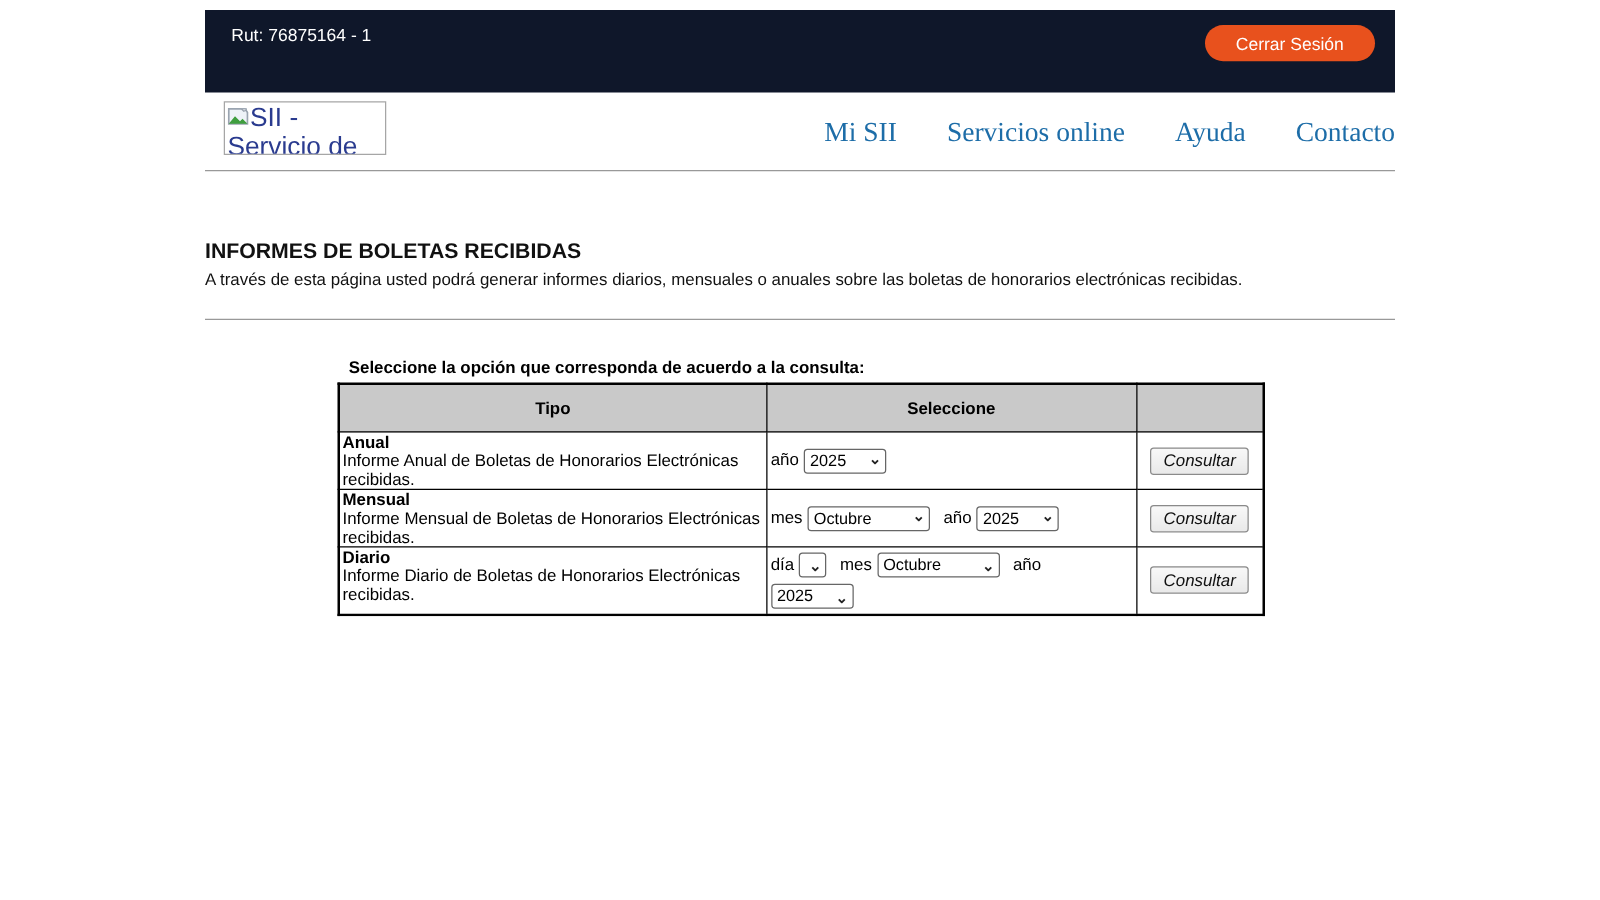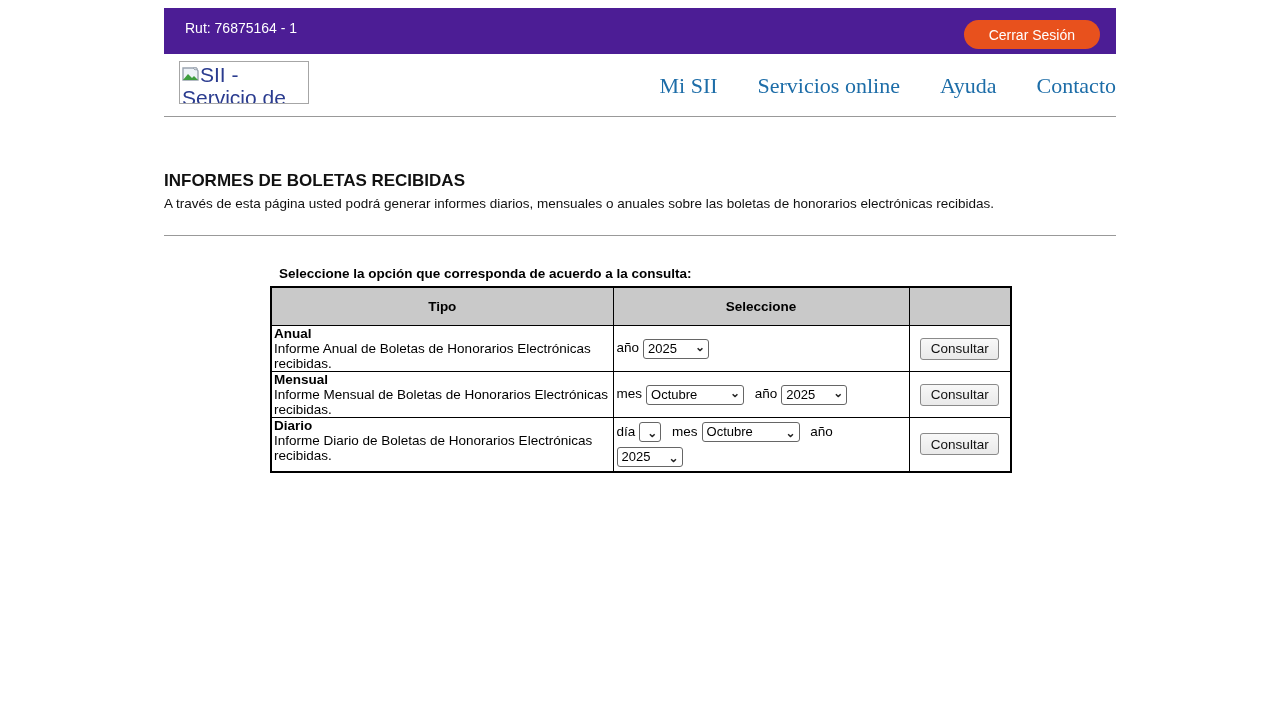--- a/index.html
+++ b/index.html
@@ -1,21 +1,21 @@
 <!DOCTYPE html>
 <html><head>
 <meta charset="utf-8">
 <style>
   * { box-sizing: border-box; }
   html, body { margin: 0; padding: 0; background: #ffffff;
     font-family: "Liberation Sans", sans-serif; color: #000; }
   .container { width: 952px; margin: 0 auto; padding-top: 8px; }
 
   
-  .topbar { position: relative; height: 46px; background: #4c1d95; }
+  .topbar { position: relative; height: 66px; background: #0f172a; }
   .rut { position: absolute; left: 21px; top: 12px; color: #ffffff; font-size: 14px; }
   .logout-btn { position: absolute; right: 16px; top: 12px; height: 29px;
     padding: 0 25px; border: none; border-radius: 15px; background: #e8511d;
     color: #ffffff; font-size: 14px; font-family: "Liberation Sans", sans-serif; cursor: pointer; }
 
   
   .brandrow { height: 62px; display: flex; justify-content: space-between; align-items: flex-start; }
   .logo-box { margin-top: 7px; width: 130px; height: 43px; border: 1px solid #a6a6a6;
     overflow: hidden; padding: 1px 2px; font-size: 21px; line-height: 23px;
     color: #2a3b8f; cursor: pointer; margin-left: 15px; }
@@ -54,21 +54,21 @@
     padding: 0 16px 1px 4px; color: #000; cursor: pointer; }
   .sel-year  { width: 66px; }
   .sel-month { width: 98px; }
   .sel-day   { width: 18px; }
   .chev { position: absolute; right: 4px; top: 1px; font-size: 12px; font-weight: bold;
     color: #222; pointer-events: none; }
   .sel-line { display: block; line-height: 24px; }
 
   .btn-consultar { background: linear-gradient(#f8f8f8, #e9e9e9);
     border: 1px solid #8a8a8a; border-radius: 3px; height: 22px; width: 79px;
-    font-size: 13.5px; font-family: "Liberation Sans", sans-serif; color: #111; cursor: pointer; }
+    font-size: 13.5px; font-family: "Liberation Sans", sans-serif; color: #111; cursor: pointer; font-style: italic; }
 </style>
 </head>
 <body>
 
 <div class="container">
 
   <div class="topbar">
     <span class="rut">Rut: 76875164 - 1</span>
     <button class="logout-btn">Cerrar Sesión</button>
   </div>

